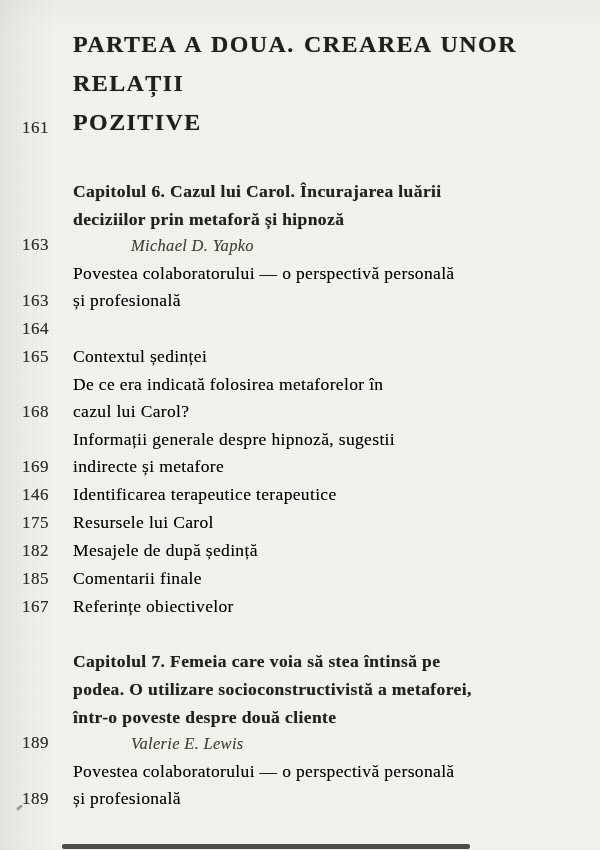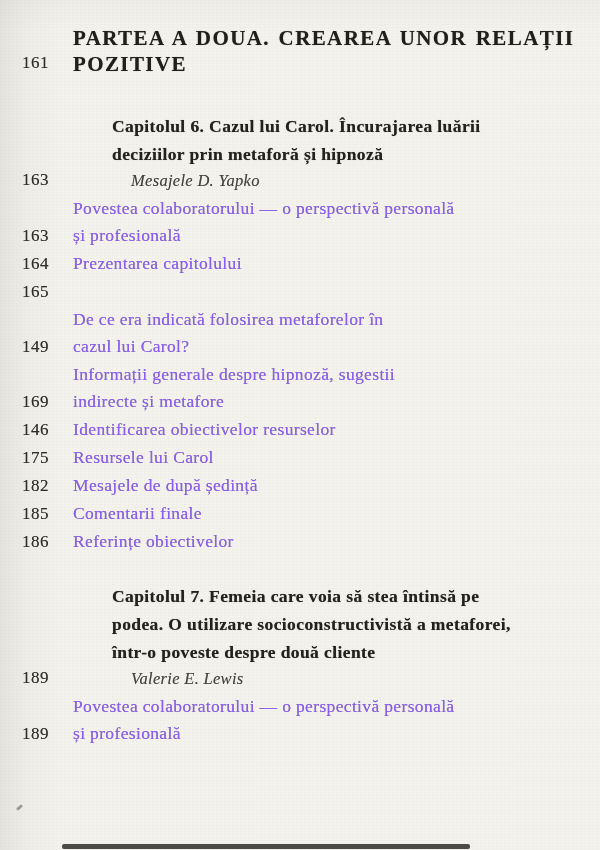--- a/index.html
+++ b/index.html
@@ -38,43 +38,42 @@
     line-height: 27px;
     color: #2f2e2a;
     letter-spacing: 0.5px;
     text-shadow: 0 0 0.5px rgba(47,46,42,0.55);
   }
   .entry-body { flex: 1 1 auto; }
   .entry-text {
     white-space: pre-line;
     font-size: 17.5px;
     line-height: 27px;
-    color: #8b5cf6;
+    color: #000000;
     letter-spacing: 0.35px;
     text-shadow: 0 0 0.6px rgba(56,55,47,0.5);
   }
   .row.part { margin-bottom: 0; }
   .row.part .entry-text {
     font-weight: 700;
-    font-size: 21px;
-    line-height: 26px;
+    font-size: 24px;
+    line-height: 39px;
     letter-spacing: 1.4px;
     word-spacing: 2px;
     color: #201f1b;
     text-shadow: 0 0 0.7px rgba(32,31,27,0.6);
   }
   .row.part .pagenum { line-height: 29px; }
   .row.chapter .entry-text {
     font-weight: 700;
     font-size: 17.5px;
     line-height: 28px;
     letter-spacing: 0.4px;
     color: #22211c;
     text-shadow: 0 0 0.7px rgba(34,33,28,0.55);
-    margin-left: 39px;
   }
   .row.chapter .pagenum { line-height: 28px; }
   .row.gap-lg { margin-top: 35px; }
   .row.gap-md { margin-top: 27px; }
   .author {
     font-style: italic;
     font-size: 16.5px;
     line-height: 26px;
     margin-left: 58px;
     color: #45443c;
@@ -113,57 +112,57 @@
       <div class="entry-body">
         <div class="entry-text">PARTEA A DOUA. CREAREA UNOR RELAȚII
 POZITIVE</div>
       </div>
     </div>
     <div class="row chapter gap-lg">
       <div class="pagenum">163</div>
       <div class="entry-body">
         <div class="entry-text">Capitolul 6. Cazul lui Carol. Încurajarea luării
 deciziilor prin metaforă și hipnoză</div>
-        <div class="author">Mesajele D. Yapko</div>
+        <div class="author">Michael D. Yapko</div>
       </div>
     </div>
     <div class="row normal">
       <div class="pagenum">163</div>
       <div class="entry-body">
         <div class="entry-text">Povestea colaboratorului — o perspectivă personală
 și profesională</div>
       </div>
     </div>
     <div class="row normal">
       <div class="pagenum">164</div>
-      <div class="entry-body">
-        <div class="entry-text">Prezentarea capitolului</div>
-      </div>
     </div>
     <div class="row normal">
       <div class="pagenum">165</div>
-    </div>
-    <div class="row normal">
-      <div class="pagenum">149</div>
+      <div class="entry-body">
+        <div class="entry-text">Contextul ședinței</div>
+      </div>
+    </div>
+    <div class="row normal">
+      <div class="pagenum">168</div>
       <div class="entry-body">
         <div class="entry-text">De ce era indicată folosirea metaforelor în
 cazul lui Carol?</div>
       </div>
     </div>
     <div class="row normal">
       <div class="pagenum">169</div>
       <div class="entry-body">
         <div class="entry-text">Informații generale despre hipnoză, sugestii
 indirecte și metafore</div>
       </div>
     </div>
     <div class="row normal">
       <div class="pagenum">146</div>
       <div class="entry-body">
-        <div class="entry-text">Identificarea obiectivelor resurselor</div>
+        <div class="entry-text">Identificarea terapeutice terapeutice</div>
       </div>
     </div>
     <div class="row normal">
       <div class="pagenum">175</div>
       <div class="entry-body">
         <div class="entry-text">Resursele lui Carol</div>
       </div>
     </div>
     <div class="row normal">
       <div class="pagenum">182</div>
@@ -171,21 +170,21 @@
         <div class="entry-text">Mesajele de după ședință</div>
       </div>
     </div>
     <div class="row normal">
       <div class="pagenum">185</div>
       <div class="entry-body">
         <div class="entry-text">Comentarii finale</div>
       </div>
     </div>
     <div class="row normal">
-      <div class="pagenum">186</div>
+      <div class="pagenum">167</div>
       <div class="entry-body">
         <div class="entry-text">Referințe obiectivelor</div>
       </div>
     </div>
     <div class="row chapter gap-md">
       <div class="pagenum">189</div>
       <div class="entry-body">
         <div class="entry-text">Capitolul 7. Femeia care voia să stea întinsă pe
 podea. O utilizare socioconstructivistă a metaforei,
 într-o poveste despre două cliente</div>

